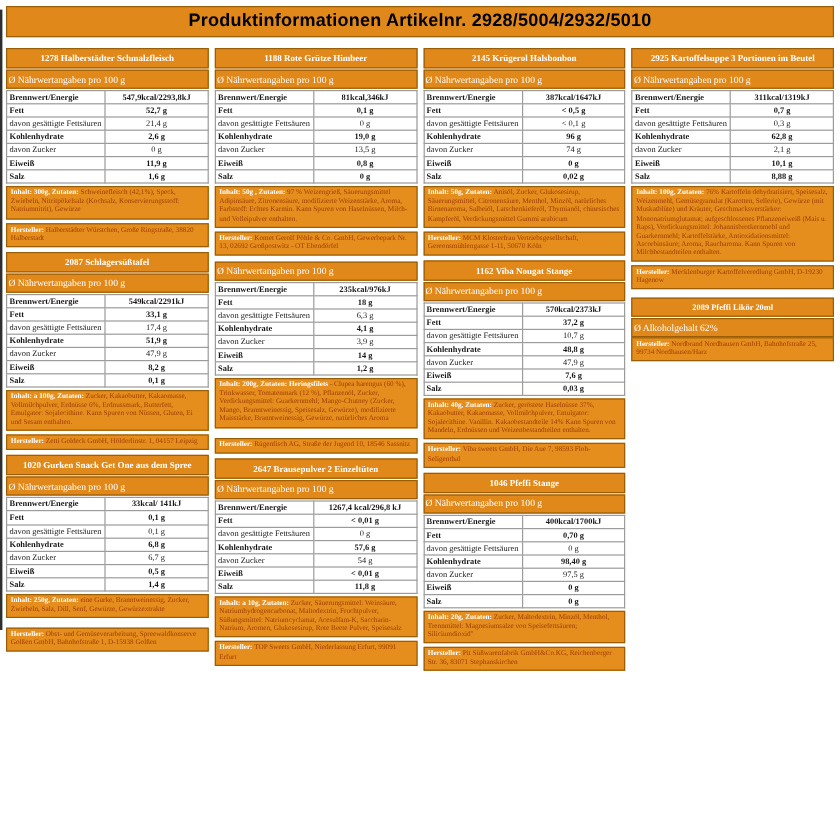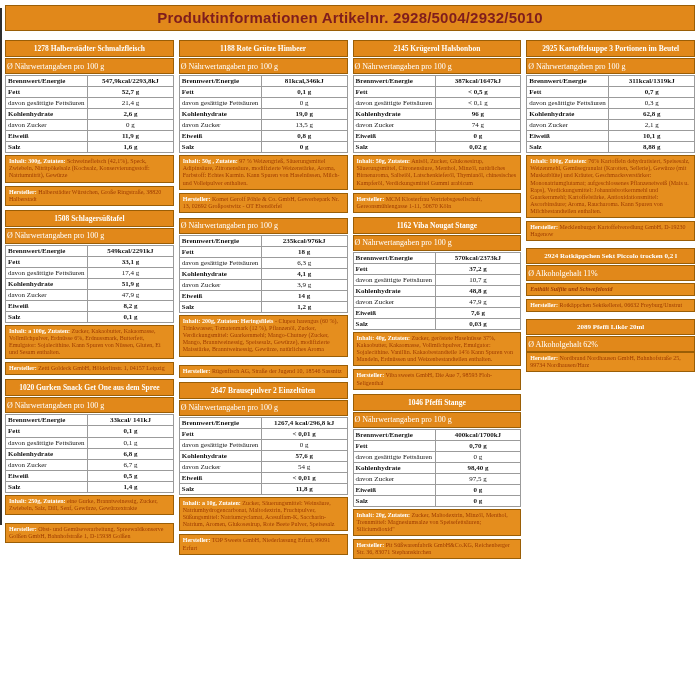--- a/index.html
+++ b/index.html
@@ -5,21 +5,21 @@
   html,body{margin:0;padding:0;}
   body{
     width:700px;height:700px;background:#ffffff;position:relative;overflow:hidden;
     font-family:"Liberation Sans", sans-serif;
     -webkit-font-smoothing:antialiased;
   }
   .scan-edge{position:absolute;left:0;top:8px;width:2px;height:517px;background:#2e2e2e;}
   .page{padding:5px 5px 0 5px;}
   .title-bar{
     height:24px;line-height:24px;background:#e1881a;border:1px solid #9a5e06;
-    color:#7f1d1d;font-size:15px;font-weight:bold;text-align:center;margin-bottom:9px;
+    color:#000000;font-size:15px;font-weight:bold;text-align:center;margin-bottom:9px;
     letter-spacing:.2px;
   }
   .grid{display:flex;gap:5px;align-items:flex-start;}
   .col{flex:1 1 0;min-width:0;display:flex;flex-direction:column;gap:4px;}
   .card{display:flex;flex-direction:column;font-family:Liberation Serif, serif;}
   .rh0{min-height:156px}.rh1{min-height:161px}.rh2{min-height:164px}.rh-big{min-height:182px}
   .card-title{
     background:#e1881a;border:1px solid #9a5e06;color:#fff;font-weight:bold;
     font-size:7.5px;text-align:center;padding:3px 1px;white-space:nowrap;overflow:hidden;
   }
@@ -88,21 +88,21 @@
               <tr class="b">
                 <td class="lbl">Salz</td>
                 <td class="val">1,6 g</td>
               </tr>
             </tbody>
           </table>
           <div class="zut"><span class="zlbl">Inhalt: 300g, Zutaten:</span> <span>Schweinefleisch (42,1%), Speck, Zwiebeln, Nitritpökelsalz (Kochsalz, Konservierungsstoff: Natriumnitrit), Gewürze</span></div>
           <div class="her"><span class="zlbl">Hersteller:</span> <span>Halberstädter Würstchen, Große Ringstraße, 38820 Halberstadt</span></div>
         </div>
         <div class="card rh1">
-          <div class="card-title">1508 Schlagersüßtafel</div>
+          <div class="card-title">2087 Schlagersüßtafel</div>
           <div class="card-sub">Ø Nährwertangaben pro 100 g</div>
           <table class="nut">
             <tbody>
               <tr class="b">
                 <td class="lbl">Brennwert/Energie</td>
                 <td class="val">549kcal/2291kJ</td>
               </tr>
               <tr class="b">
                 <td class="lbl">Fett</td>
                 <td class="val">33,1 g</td>
@@ -433,26 +433,20 @@
                 <td class="val">10,1 g</td>
               </tr>
               <tr class="b">
                 <td class="lbl">Salz</td>
                 <td class="val">8,88 g</td>
               </tr>
             </tbody>
           </table>
           <div class="zut"><span class="zlbl">Inhalt: 100g, Zutaten:</span> <span>76% Kartoffeln dehydratisiert, Speisesalz, Weizenmehl, Gemüsegranulat (Karotten, Sellerie), Gewürze (mit Muskatblüte) und Kräuter, Geschmacksverstärker: Mononatriumglutamat; aufgeschlossenes Pflanzeneiweiß (Mais u. Raps), Verdickungsmittel: Johannisbrotkernmehl und Guarkernmehl; Kartoffelstärke, Antioxidationsmittel: Ascorbinsäure; Aroma, Raucharoma. Kann Spuren von Milchbestandteilen enthalten.</span></div>
           <div class="her"><span class="zlbl">Hersteller:</span> <span>Mecklenburger Kartoffelveredlung GmbH, D-19230 Hagenow</span></div>
-        </div>
-        <div class="card card-alc">
-          <div class="card-title">2924 Rotkäppchen Sekt Piccolo trocken 0,2 l</div>
-          <div class="card-sub">Ø Alkoholgehalt 11%</div>
-          <div class="zut">Enthält Sulfite und Schwefeloxid</div>
-          <div class="her"><span class="zlbl">Hersteller:</span> <span>Rotkäppchen Sektkellerei, 06632 Freyburg/Unstrut</span></div>
         </div>
         <div class="card card-alc">
           <div class="card-title">2089 Pfeffi Likör 20ml</div>
           <div class="card-sub">Ø Alkoholgehalt 62%</div>
           <div class="her"><span class="zlbl">Hersteller:</span> <span>Nordbrand Nordhausen GmbH, Bahnhofstraße 25, 99734 Nordhausen/Harz</span></div>
         </div>
       </div>
   </div>
 </div>
 

